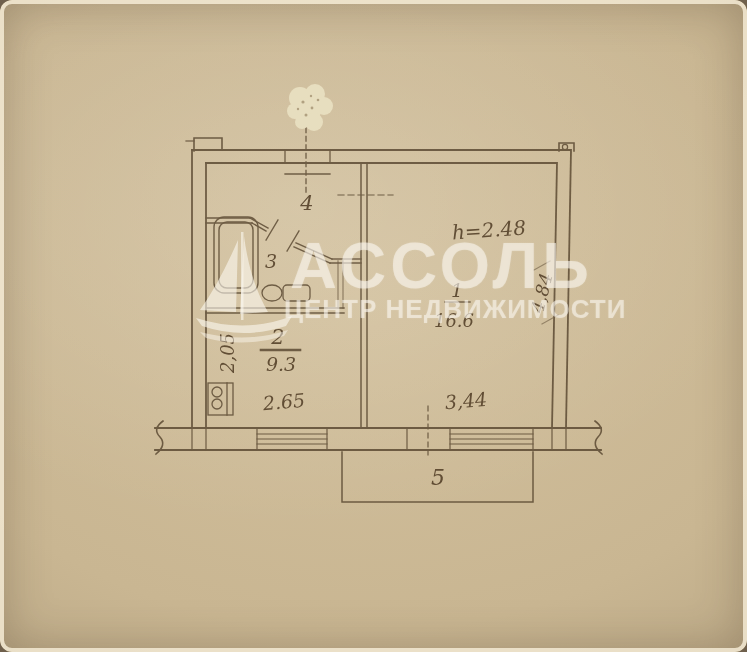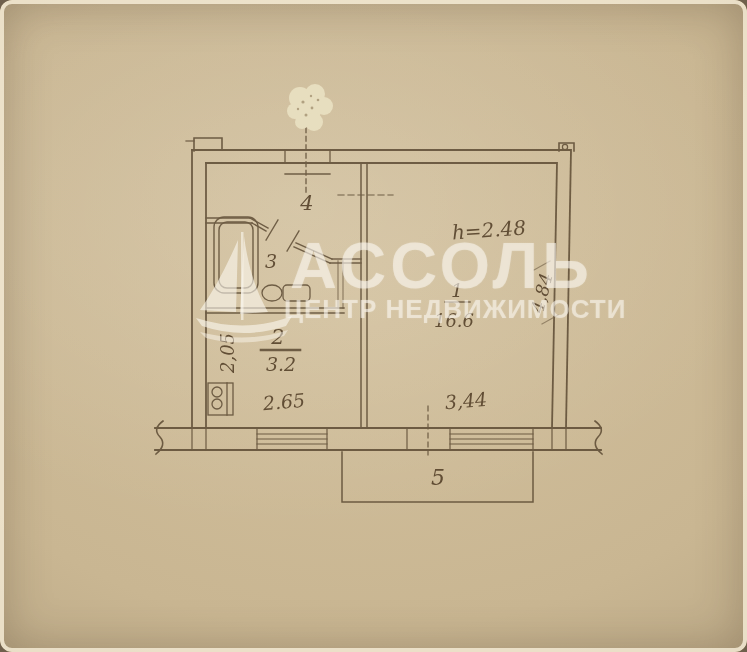--- a/index.html
+++ b/index.html
@@ -144,21 +144,21 @@
       <g>
         <path d="M445,302 H470" stroke-width="1.4"></path>
         <path d="M261,350 H300" stroke-width="2.6" stroke-dasharray="3,1.5"></path>
       </g>
     </g>
   </svg>
 
   <div class="lbl" style="left:307px;top:203px;font-size:21px;transform:translate(-50%,-50%)">4</div>
   <div class="lbl" style="left:271px;top:261px;font-size:19px;transform:translate(-50%,-50%)">3</div>
   <div class="lbl" style="left:278px;top:337px;font-size:21px;transform:translate(-50%,-50%)">2</div>
-  <div class="lbl" style="left:281px;top:364px;font-size:19px;transform:translate(-50%,-50%)">3.2</div>
+  <div class="lbl" style="left:281px;top:364px;font-size:19px;transform:translate(-50%,-50%)">9.3</div>
   <div class="lbl" style="left:284px;top:402px;font-size:19px;transform:translate(-50%,-50%) rotate(-5deg)">2.65</div>
   <div class="lbl" style="left:228px;top:353px;font-size:18px;transform:translate(-50%,-50%) rotate(-90deg)">2,05</div>
   <div class="lbl" style="left:457px;top:290px;font-size:19px;transform:translate(-50%,-50%)">1</div>
   <div class="lbl" style="left:454px;top:321px;font-size:18px;transform:translate(-50%,-50%)">16.6</div>
   <div class="lbl" style="left:489px;top:230px;font-size:20px;transform:translate(-50%,-50%) rotate(-4deg)">h=2.48</div>
   <div class="lbl" style="left:542px;top:293px;font-size:18px;transform:translate(-50%,-50%) rotate(-76deg)">4,84</div>
   <div class="lbl" style="left:466px;top:401px;font-size:19px;transform:translate(-50%,-50%) rotate(-5deg)">3,44</div>
   <div class="lbl" style="left:438px;top:478px;font-size:22px;transform:translate(-50%,-50%)">5</div>
 
   <svg class="seal" width="70" height="66" viewBox="0 0 70 66">

